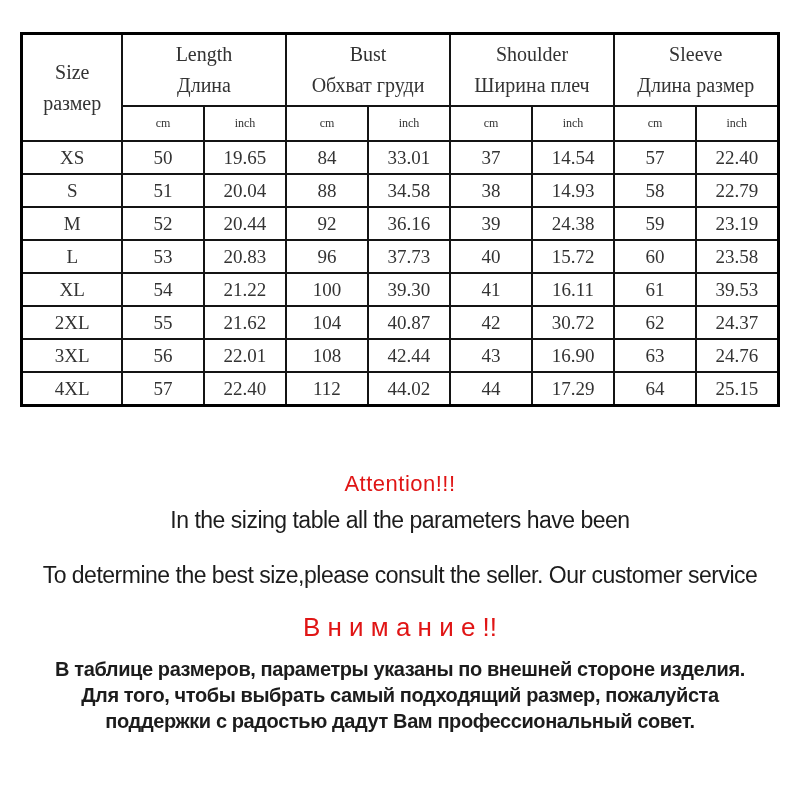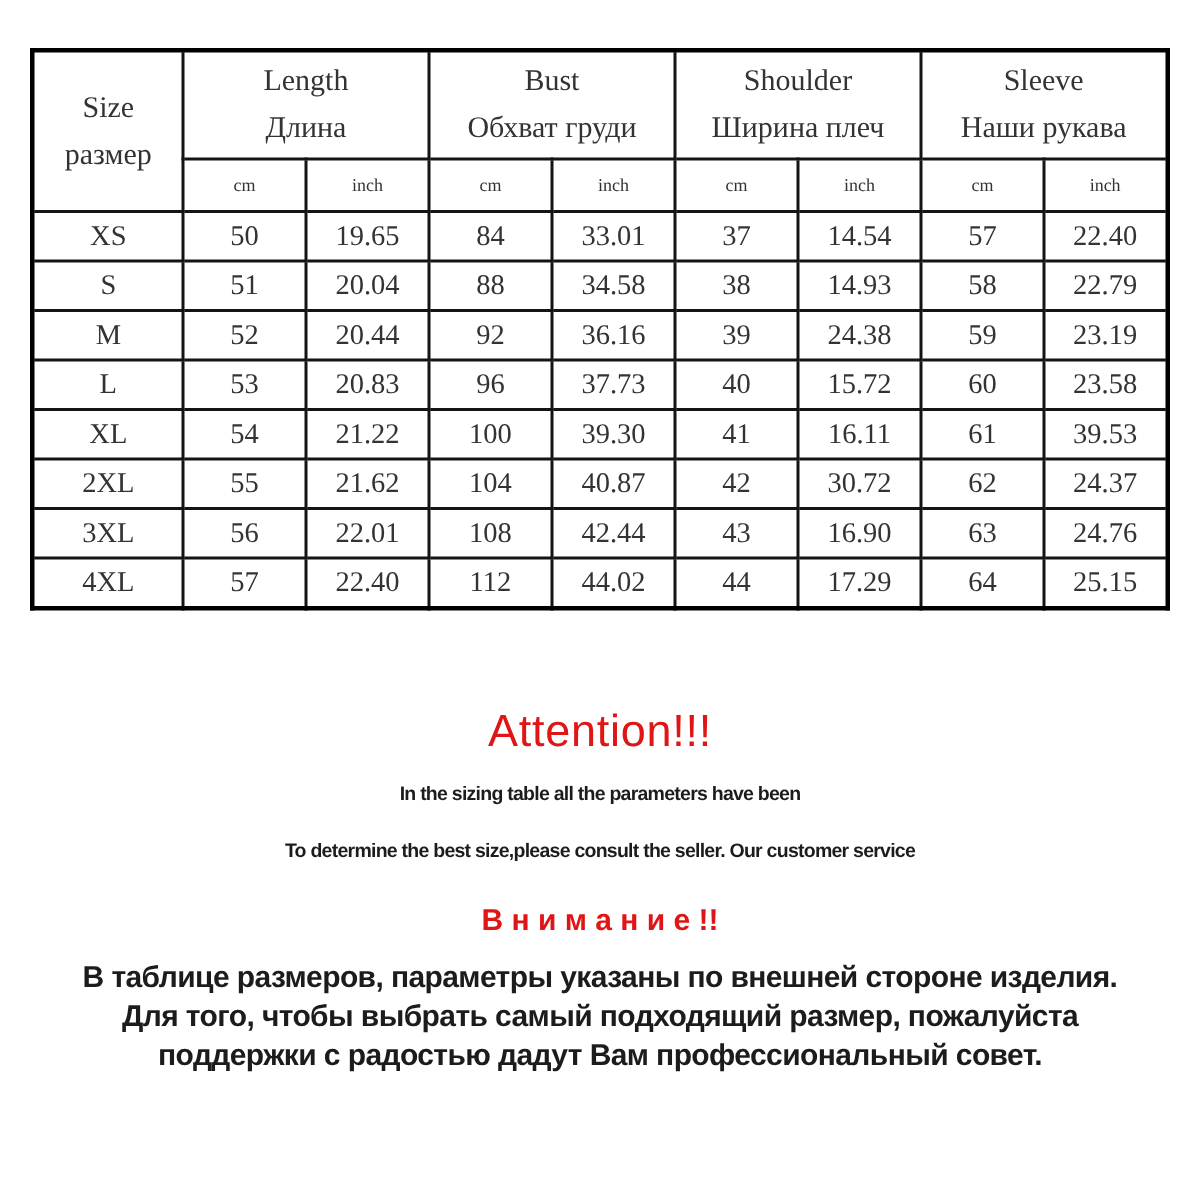--- a/index.html
+++ b/index.html
@@ -42,36 +42,36 @@
   tr.unit-row td { height: 33px; font-size: 12px; }
   tr.data-row td { height: 31px; font-size: 19px; }
 
   
   .notes {
     text-align: center;
     color: #1c1c1c;
   }
   .attention-en {
     margin-top: 64px;
-    font-size: 30px;
+    font-size: 22px;
     color: #e01515;
     letter-spacing: 0.5px;
   }
   .en-para {
-    font-weight: bold;
-    font-size: 13px;
+    font-weight: normal;
+    font-size: 23px;
     line-height: 25px;
     letter-spacing: -0.5px;
   }
   .en-para-1 { margin-top: 11px; }
-  .en-para-2 { margin-top: 13px; }
+  .en-para-2 { margin-top: 30px; }
   .attention-ru {
     margin-top: 24px;
-    font-size: 20px;
-    font-weight: 700;
+    font-size: 26px;
+    font-weight: 400;
     color: #e01515;
   }
   .ru-para {
     margin-top: 13px;
     font-weight: bold;
     font-size: 20px;
     line-height: 26px;
     letter-spacing: -0.4px;
   }
 </style>
@@ -105,21 +105,21 @@
         <td colspan="2">
           <div>Bust</div>
           <div>Обхват груди</div>
         </td>
         <td colspan="2">
           <div>Shoulder</div>
           <div>Ширина плеч</div>
         </td>
         <td colspan="2">
           <div>Sleeve</div>
-          <div>Наши рукава</div>
+          <div>Длина размер</div>
         </td>
       </tr>
       <tr class="unit-row">
         <td>cm</td>
         <td>inch</td>
         <td>cm</td>
         <td>inch</td>
         <td>cm</td>
         <td>inch</td>
         <td>cm</td>

